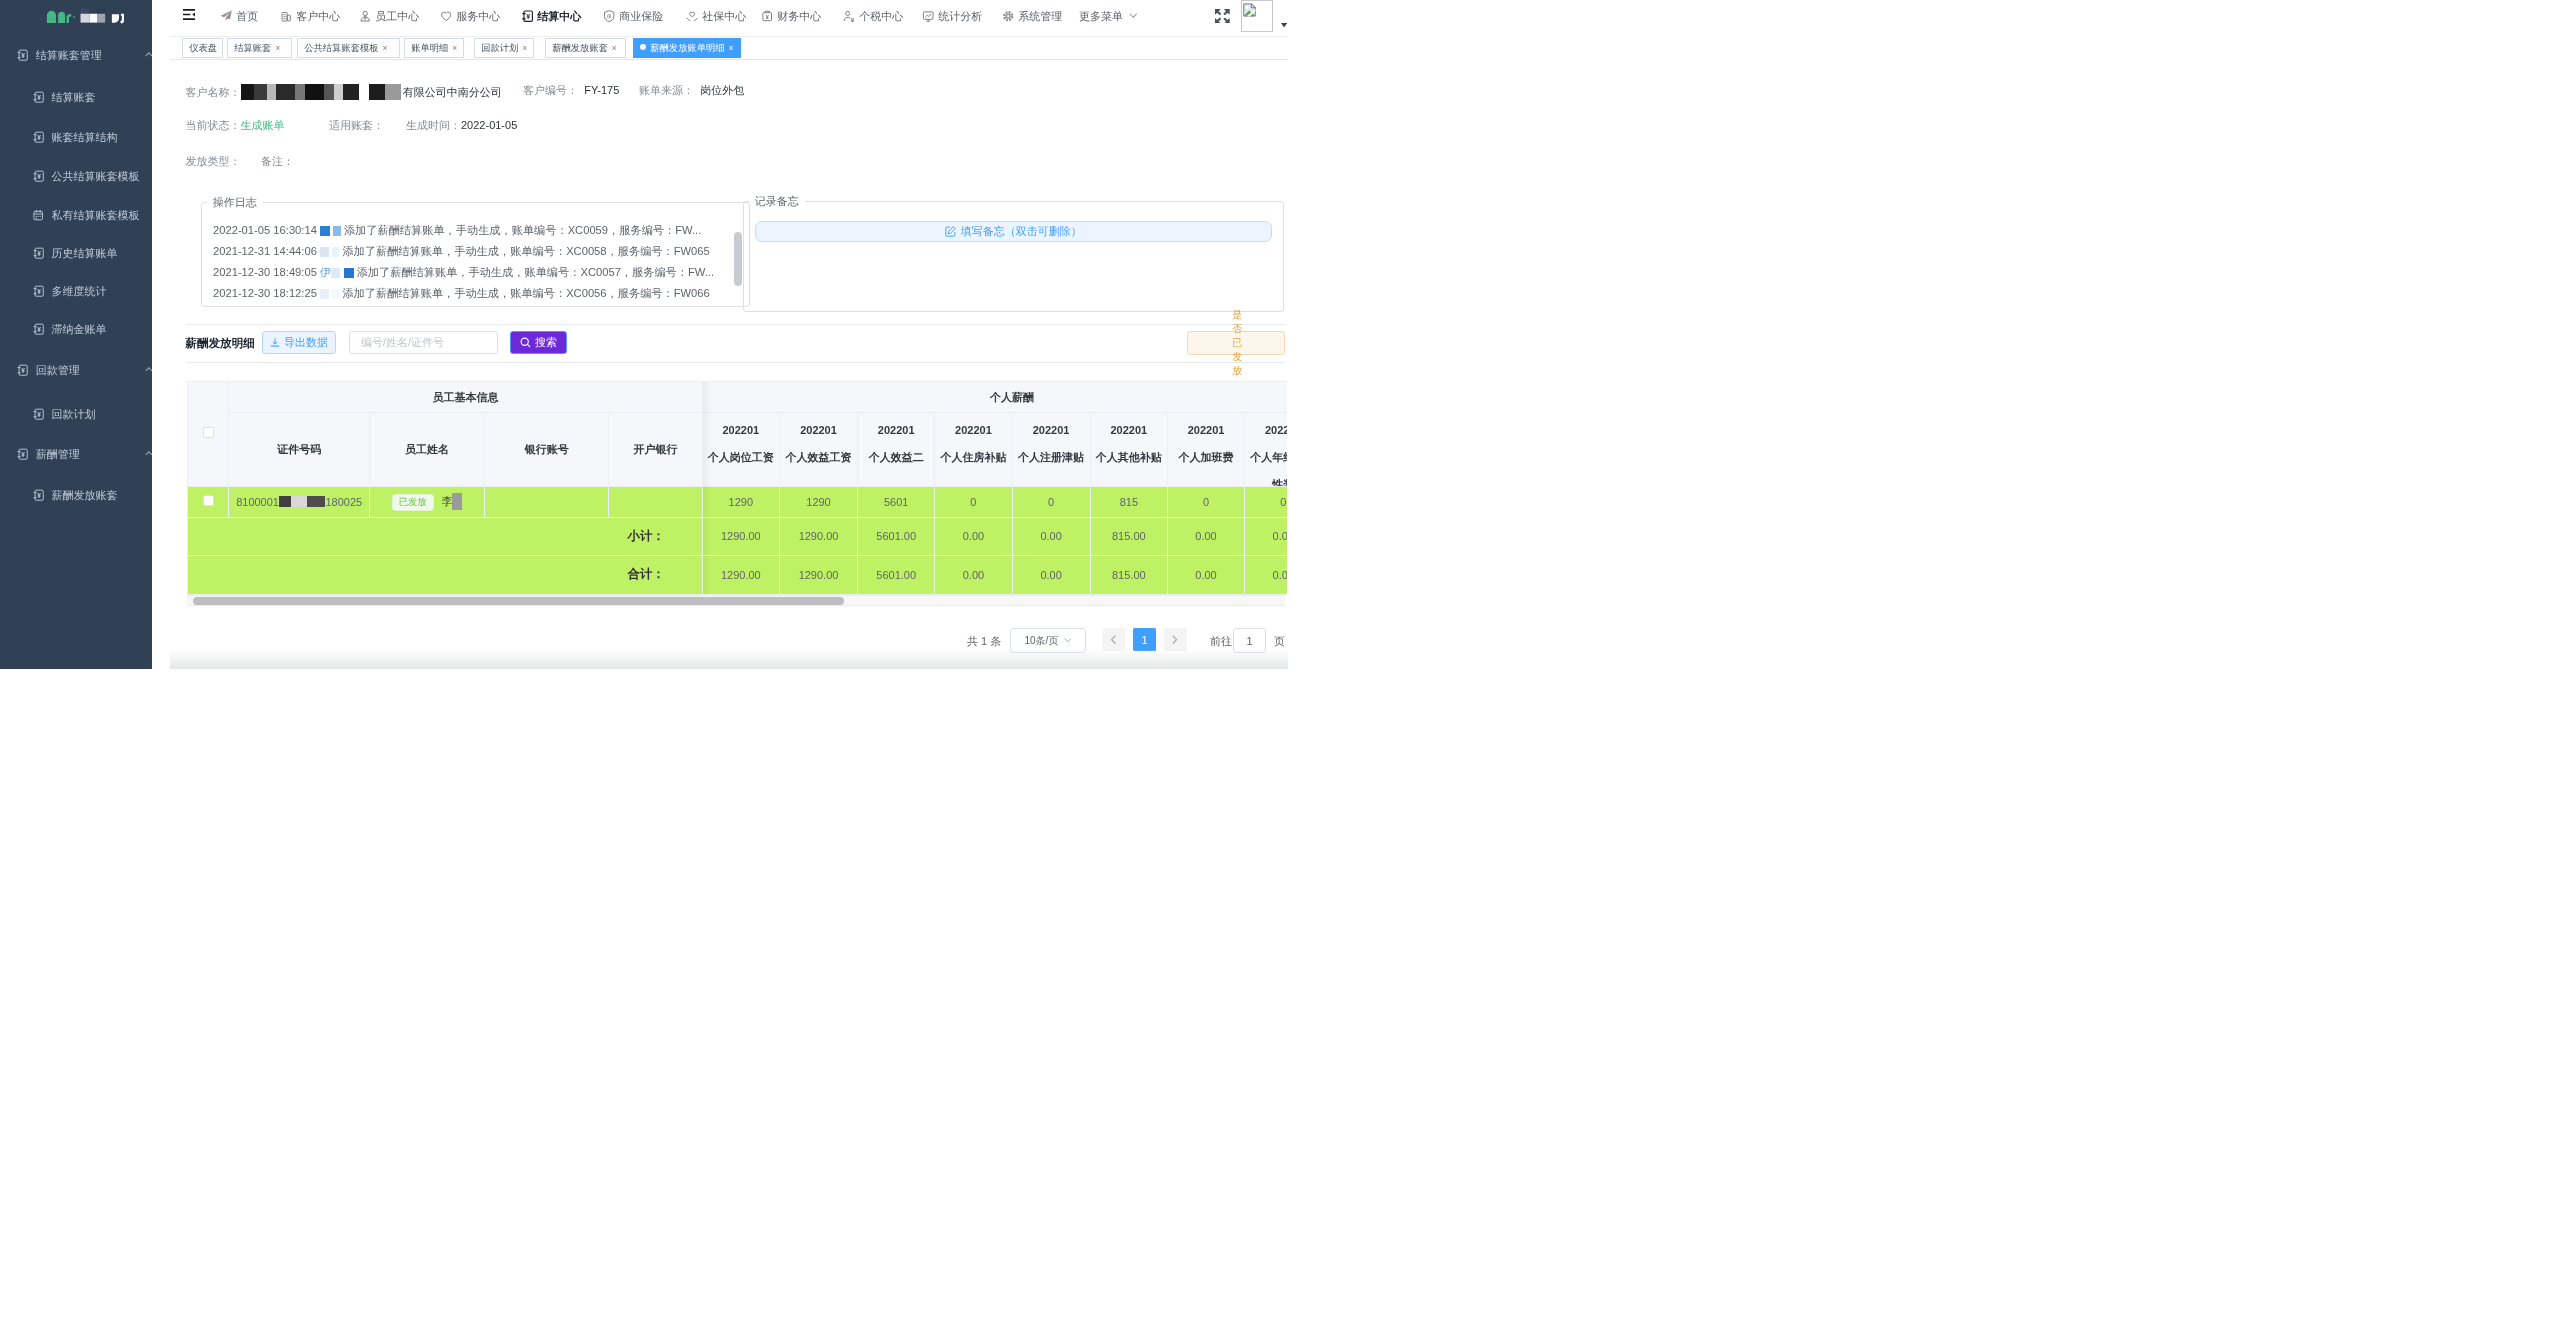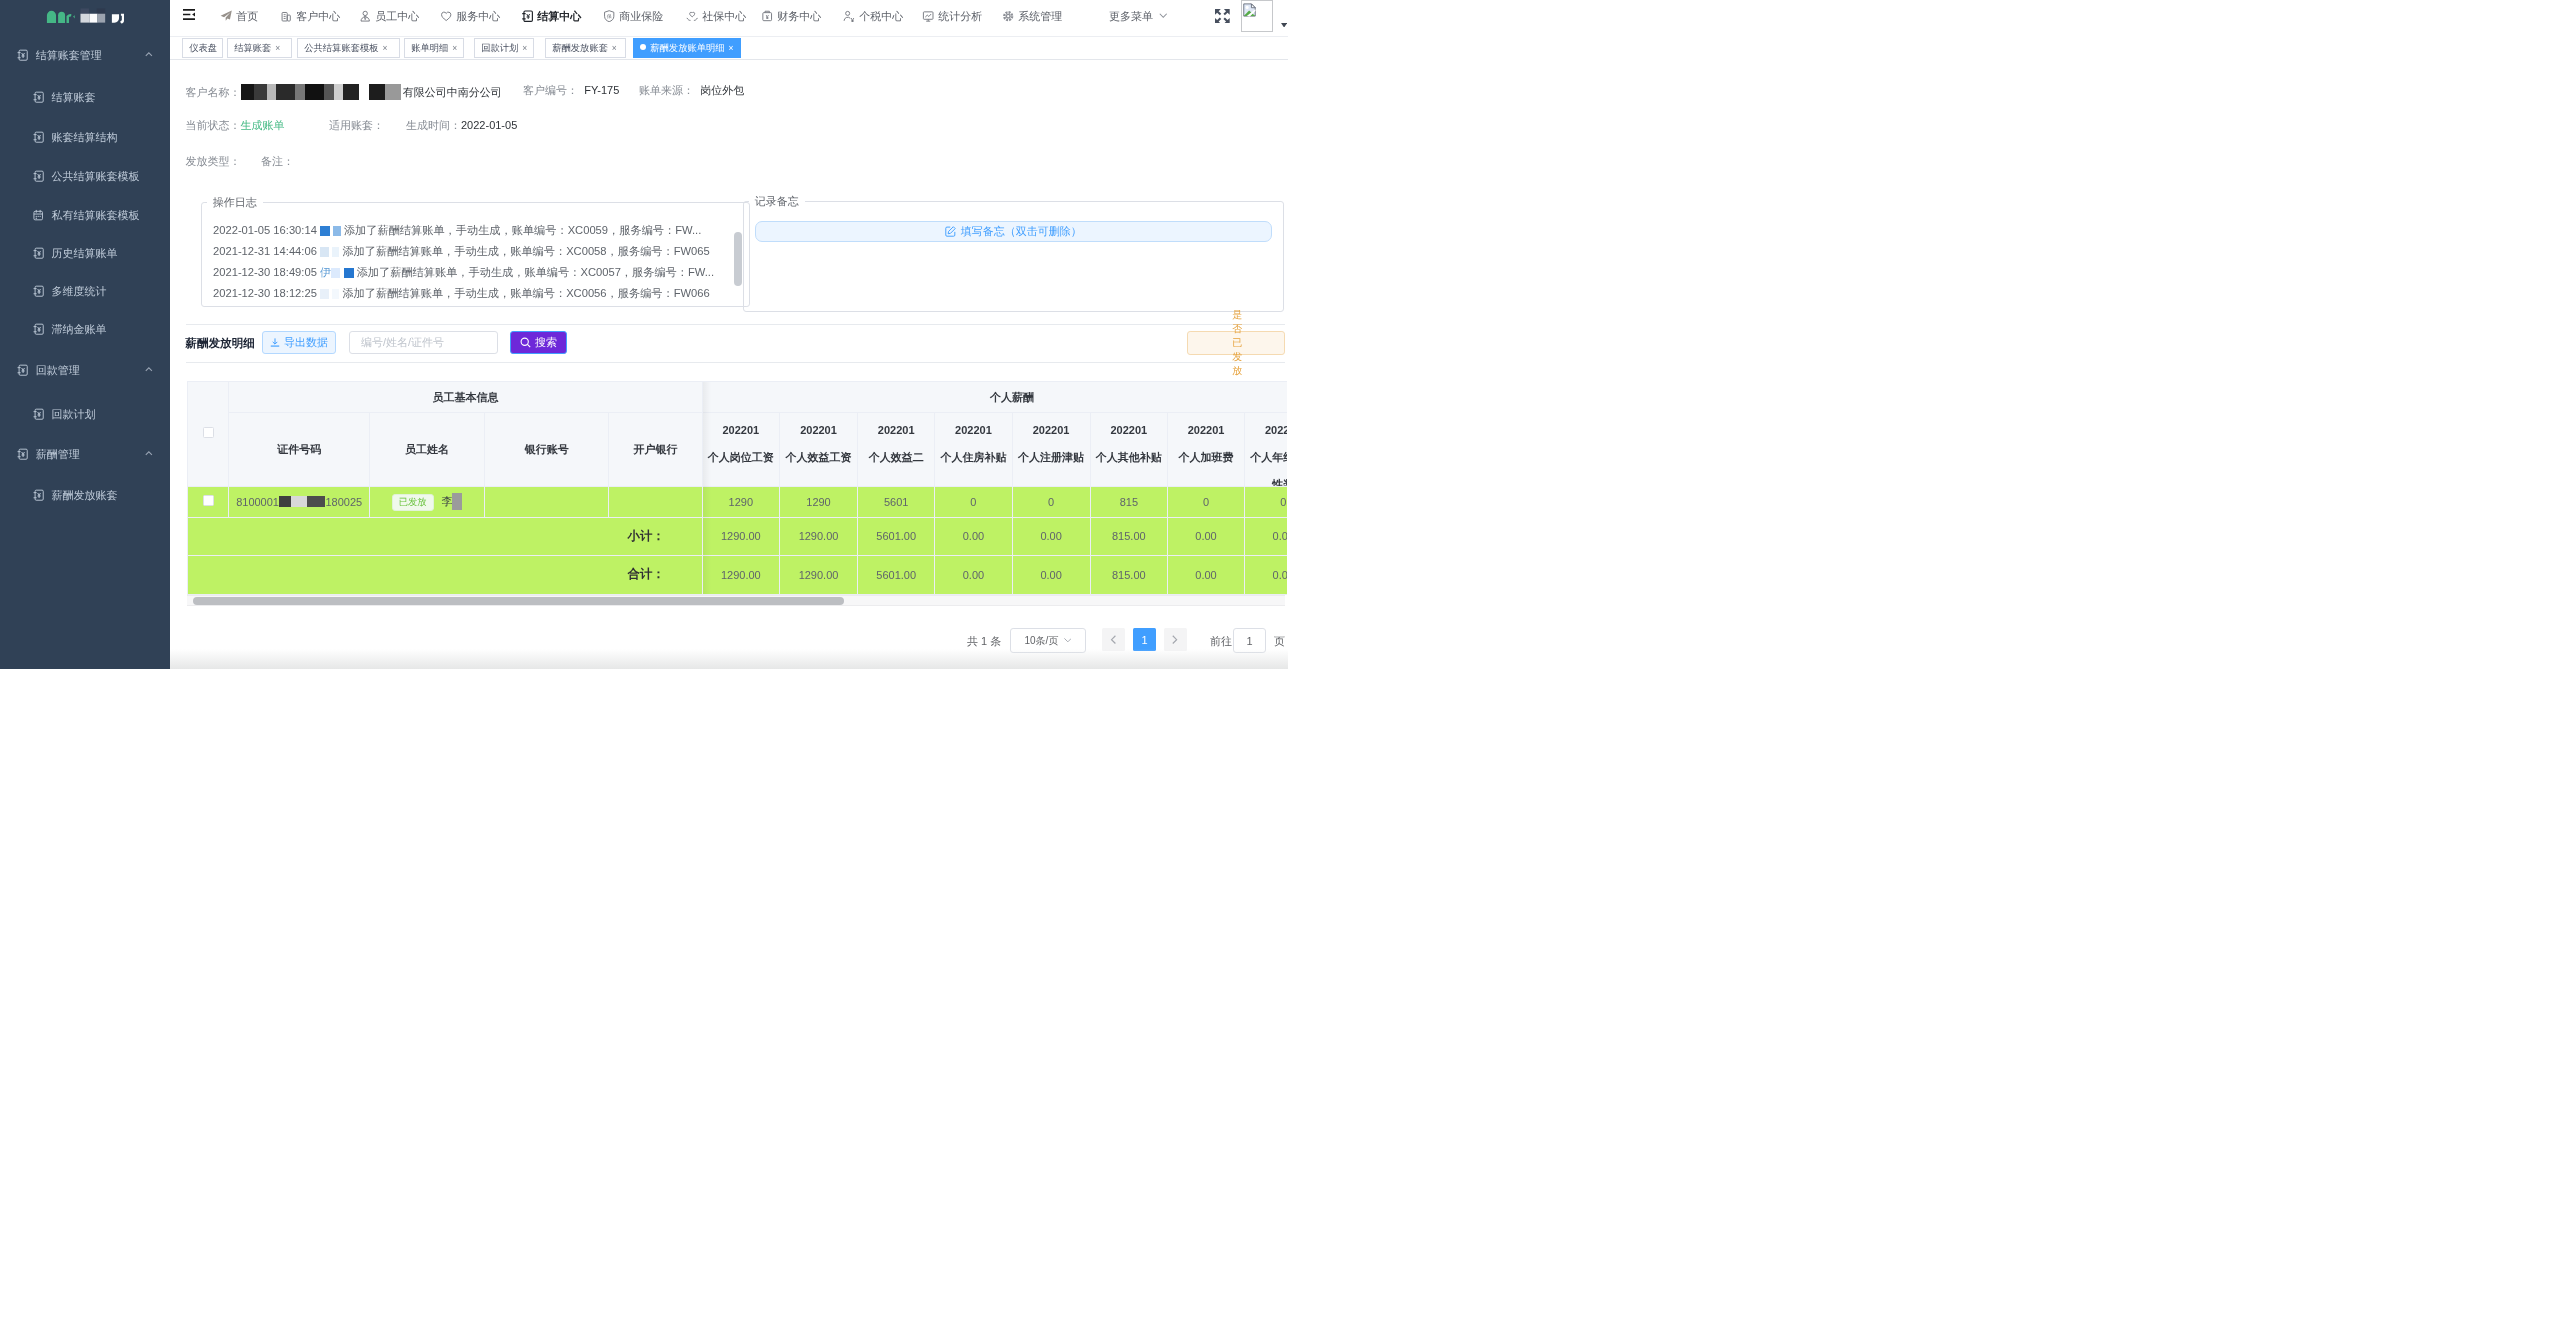--- a/index.html
+++ b/index.html
@@ -1,19 +1,19 @@
 <!DOCTYPE html>
 <html lang="zh" style="font-size:12.4px"><head>
 <meta charset="utf-8">
 <style>
 * { box-sizing: border-box; margin:0; padding:0; }
 html,body { width:1288px; height:669px; overflow:hidden; }
 body { font-family:"Liberation Sans", sans-serif; font-size:11px; color:#303133; background:#fff; position:relative; }
 
-#sidebar { position:absolute; left:0; top:0; width:170px; height:669px; background:#304156; z-index:30; }
+#sidebar { position:absolute; left:0; top:0; width:152px; height:669px; background:#304156; z-index:30; }
 #logo { position:relative; height:36px; }
 .m-item { position:absolute; left:0; width:170px; height:41px; display:flex; align-items:center; color:#bfcbd9; font-size:11px; }
 .m-item .mi { margin-left:16.3px; margin-right:7px; width:12.4px; height:12.4px; flex:none; }
 .m-item.sub .mi { margin-left:32px; }
 .m-item .arrow { position:absolute; right:17px; top:50%; margin-top:-3.1px; }
 
 #nav { position:absolute; left:170px; top:0; right:0; height:37px; background:#fff; border-bottom:0.8px solid #eceef2; z-index:20; }
 .nav-item { position:absolute; top:0; height:32px; display:flex; align-items:center; color:#5a5e66; font-size:11px; }
 .nav-item .nic { margin-right:3.9px; width:12.4px; height:12.4px; }
 .nav-item.active { color:#26292e; font-weight:700; }
@@ -262,21 +262,21 @@
       <span>统计分析</span>
     </div>
   <div class="nav-item" style="left:832px">
       <svg class="nic" viewBox="0 0 16 16">
         <circle cx="8" cy="8" r="5" fill="none" stroke="#8d9097" stroke-width="3.2" stroke-dasharray="2.55 1.35"></circle>
         <circle cx="8" cy="8" r="3.2" fill="#8d9097"></circle>
         <circle cx="8" cy="8" r="1.5" fill="#fff"></circle>
       </svg>
       <span>系统管理</span>
     </div>
-  <div class="nav-item" style="left:939px">
+  <div class="nav-item" style="left:909px">
       <span>更多菜单</span>
       <svg style="margin-left:6.2px" width="8.5" height="5.4" viewBox="0 0 11 7" fill="none" stroke="#8a8e96" stroke-width="1.3">
         <path d="M1 1l4.5 4.5L10 1"></path>
       </svg>
     </div>
   <svg style="position:absolute;left:1045px;top:8.5px" width="14.7" height="14.7" viewBox="0 0 19 19" fill="#474f5e">
     <path d="M11.5 0h7.5v7.5l-2.8-2.8-3.4 3.4-1.9-1.9 3.4-3.4z"></path>
     <path d="M0 11.5v7.5h7.5l-2.8-2.8 3.4-3.4-1.9-1.9-3.4 3.4z"></path>
     <path d="M0 0h7.5L4.7 2.8l3.4 3.4-1.9 1.9-3.4-3.4L0 7.5z" transform="translate(0,0)"></path>
     <path d="M19 19v-7.5l-2.8 2.8-3.4-3.4-1.9 1.9 3.4 3.4-2.8 2.8z"></path>

